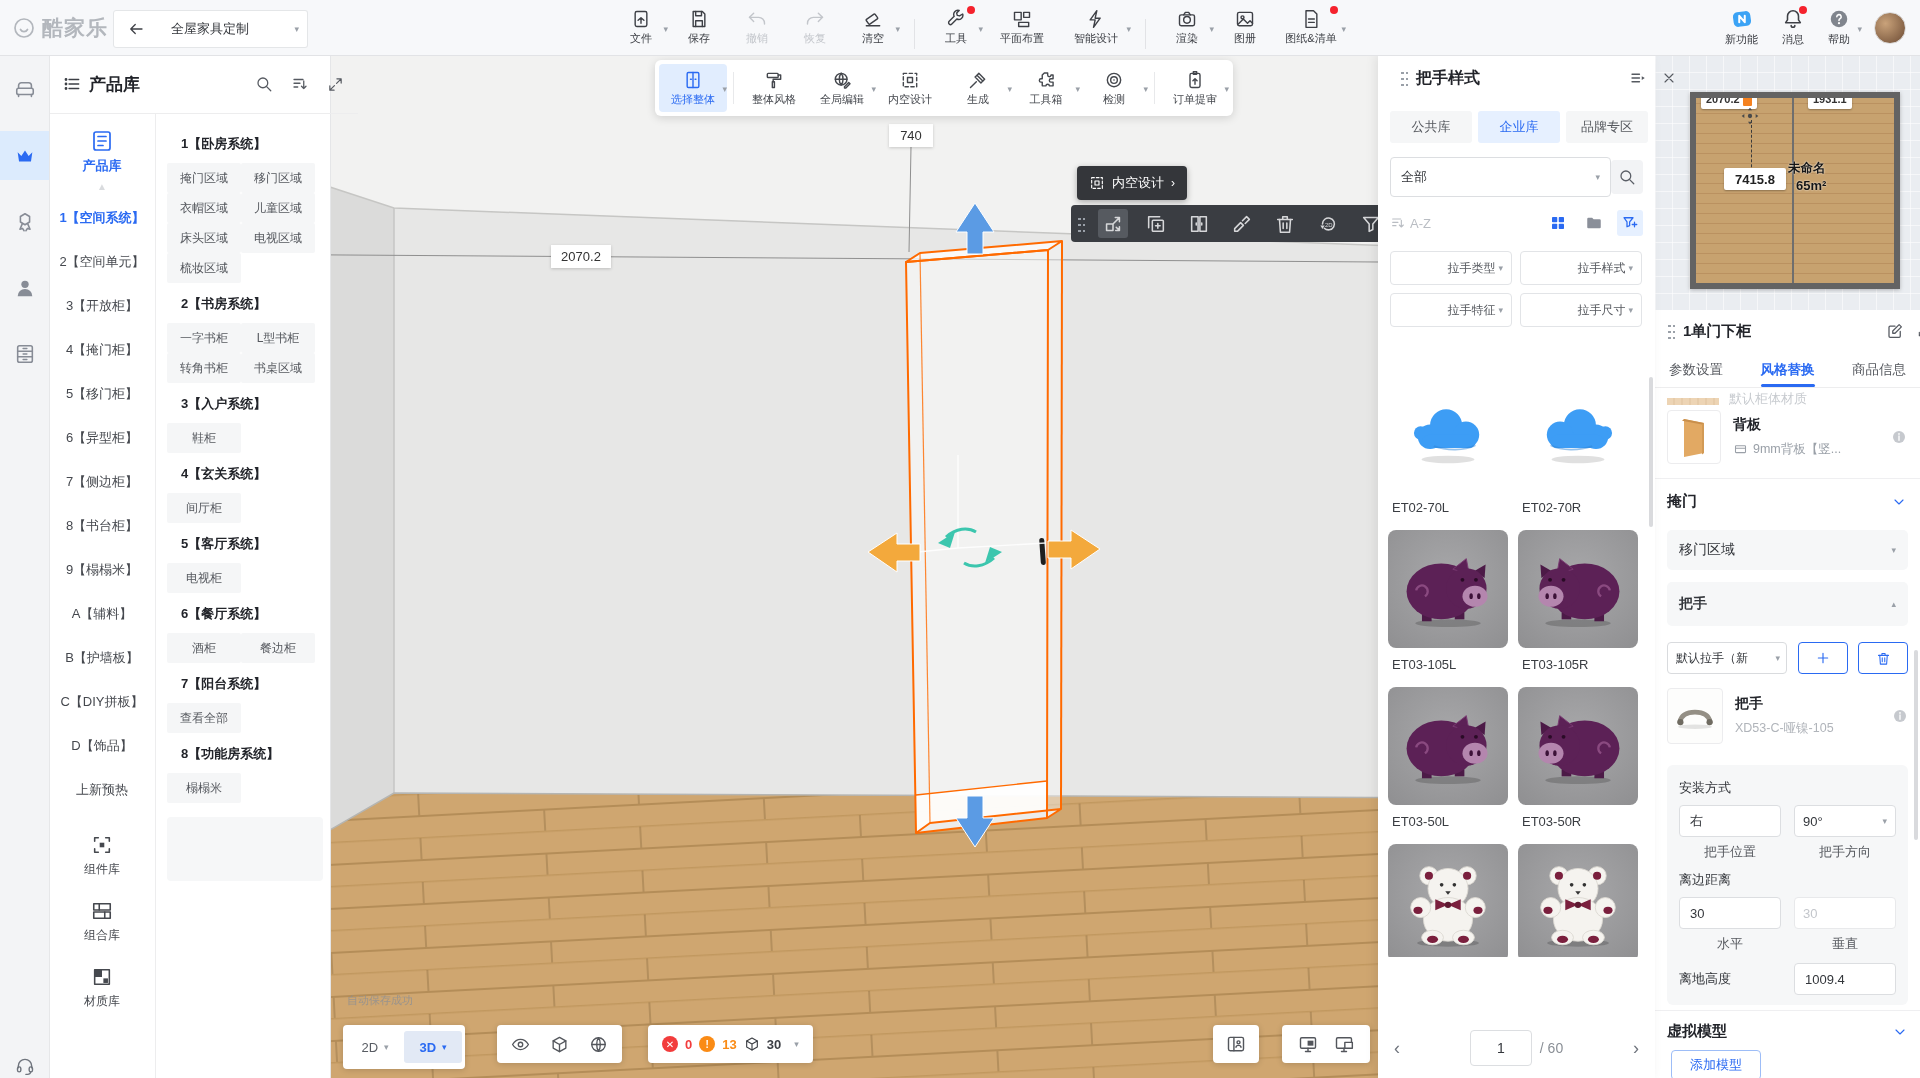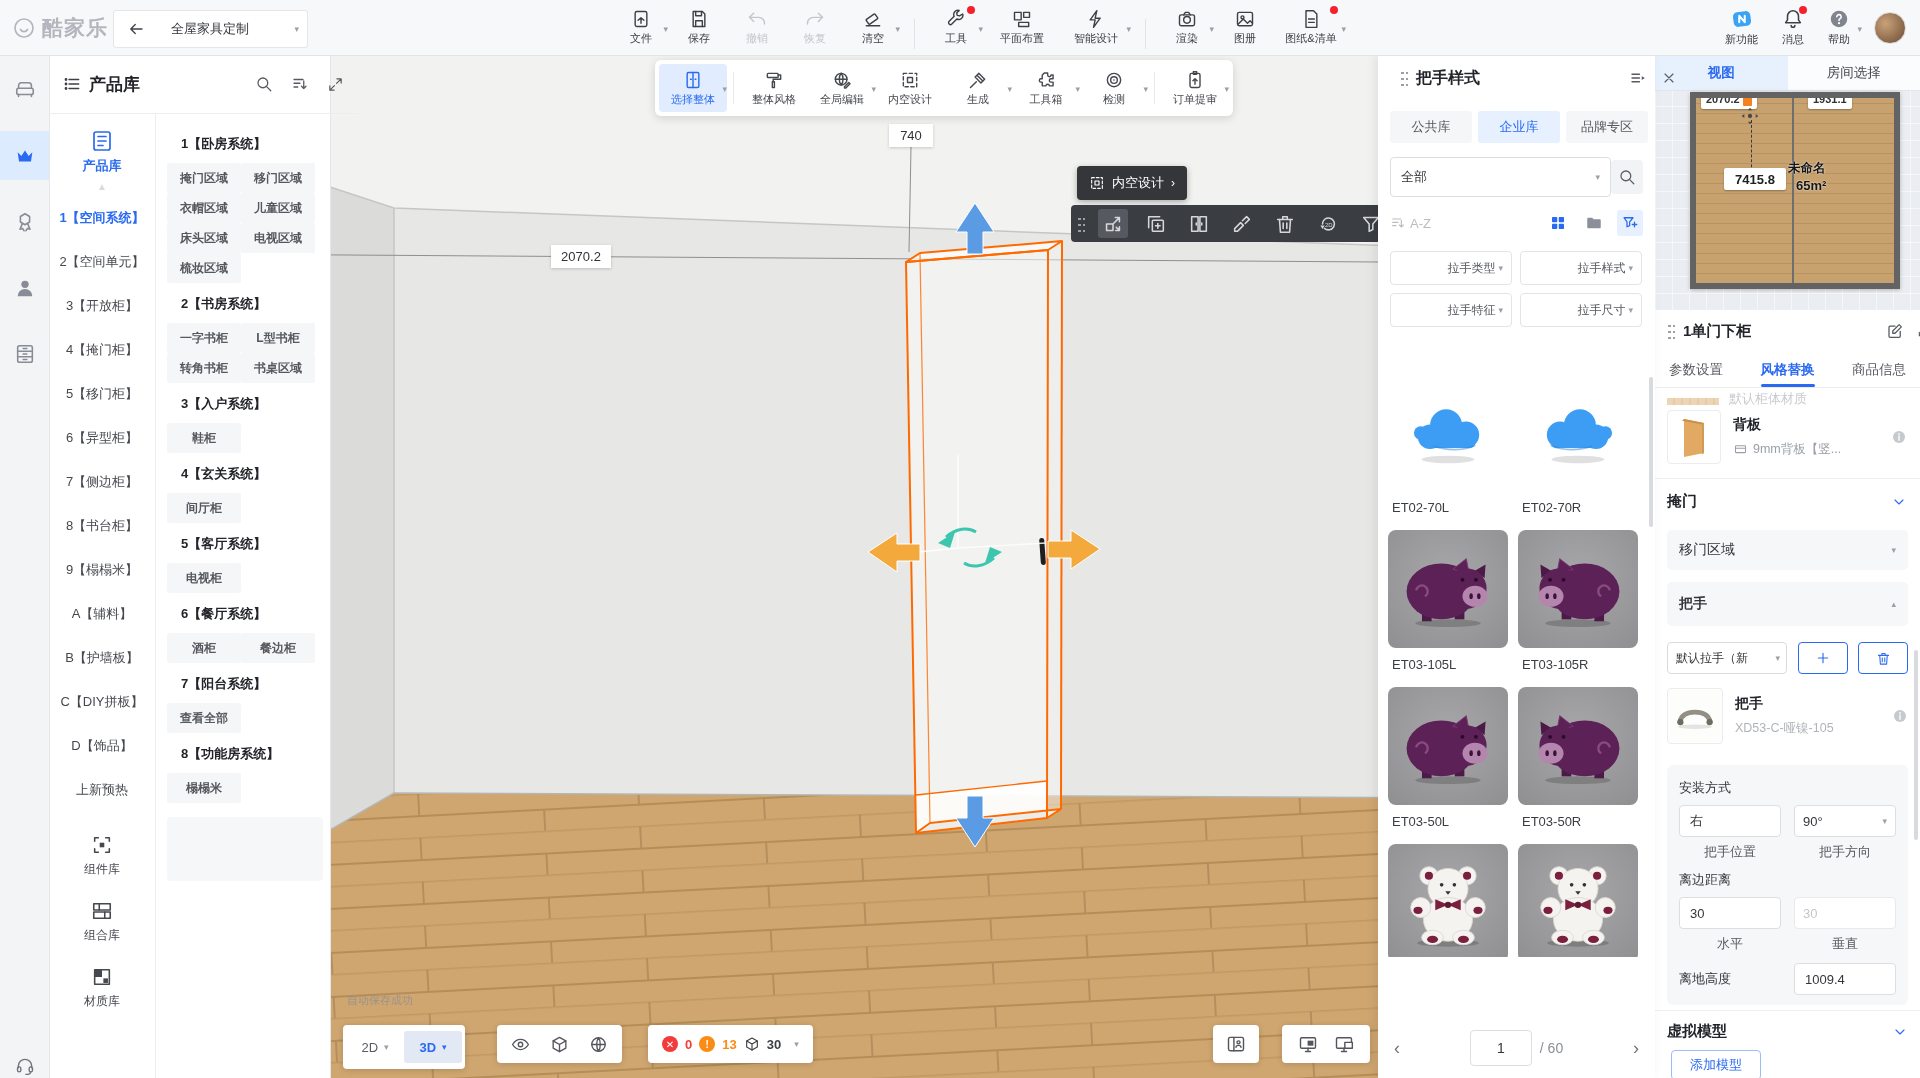--- a/index.html
+++ b/index.html
@@ -49,21 +49,21 @@
   #lp-header .hic{color:#565a61;margin-left:18px;cursor:pointer;}
   #lp-nav{left:0;top:58px;width:106px;bottom:0;border-right:1px solid #ededee;display:flex;flex-direction:column;align-items:center;overflow:hidden;}
   #lp-libtab{display:flex;flex-direction:column;align-items:center;padding:16px 0 4px;color:#2a6af2;cursor:pointer;}
   #lp-libtab .lbl{font-size:13px;font-weight:bold;margin-top:4px;}
   #lp-libtab .up{color:#d9dbde;font-size:10px;margin-top:6px;}
   .nav-item{height:44px;display:flex;align-items:center;justify-content:center;font-size:13px;color:#45484e;width:100%;cursor:pointer;white-space:nowrap;}
   .nav-item.active{color:#2a6af2;font-weight:bold;}
   .lib-item{display:flex;flex-direction:column;align-items:center;gap:5px;color:#45484e;font-size:12px;margin-top:22px;cursor:pointer;}
   #lp-content{left:106px;top:58px;right:0;bottom:0;overflow:hidden;padding:10px 10px 0 12px;position:absolute;}
   .sec-title{font-size:13px;font-weight:bold;color:#22242a;margin:12px 0 10px 14px;}
-  .chips{display:flex;flex-wrap:wrap;font-weight:bold;}
+  .chips{display:flex;flex-wrap:wrap;}
   .chip{width:74px;height:30px;background:#f5f6f7;border-radius:2px;display:flex;align-items:center;justify-content:center;font-size:12px;color:#55585e;cursor:pointer;}
   #lp-footer{margin-top:14px;width:156px;height:64px;background:#f6f7f8;border-radius:4px;display:flex;align-items:center;cursor:pointer;}
 
   
   .dim-label{background:#fff;box-shadow:0 1px 3px rgba(0,0,0,.18);font-size:13px;color:#333;display:flex;align-items:center;justify-content:center;z-index:5;}
   #autosave{left:347px;top:993px;font-size:11px;color:rgba(140,143,148,.8);z-index:5;}
 
   
   #inner-space-btn{left:1077px;top:166px;height:34px;background:#34363a;border-radius:4px;color:#fff;font-size:13px;padding:0 12px;gap:7px;z-index:20;cursor:pointer;box-shadow:0 2px 6px rgba(0,0,0,.3);}
   #float-bar{left:1071px;top:205px;width:311px;height:37px;background:#3a3d42;border-radius:4px 0 0 4px;z-index:20;display:flex;align-items:center;overflow:hidden;padding-left:6px;gap:13px;}
@@ -1078,24 +1078,20 @@
       <span class="flex" style="gap:8px;">
         <input id="hp-page-input" value="1" style="">
         <span style="font-size:14px;color:#8a8f96">/ 60</span>
       </span>
       <span class="pg-arrow">›</span>
     </div>
     <div class="abs" id="hp-scroll"></div>
   </div>
 
   <div class="abs" id="minimap-area">
-    <div class="abs" id="mm-tabs">
-        <div class="mm-tab active">视图</div>
-        <div class="mm-tab">房间选择</div>
-      </div>
     <div class="abs" id="mm-map">
       <div class="mm-chip" style="left:5px;">
         <span>2070.2</span>
           <span class="orange-tag"></span>
       </div>
       <div class="mm-chip" style="left:112px;">
         <span>1931.1</span>
       </div>
       <div class="mm-wallline"></div>
       <div class="mm-dash"></div>

